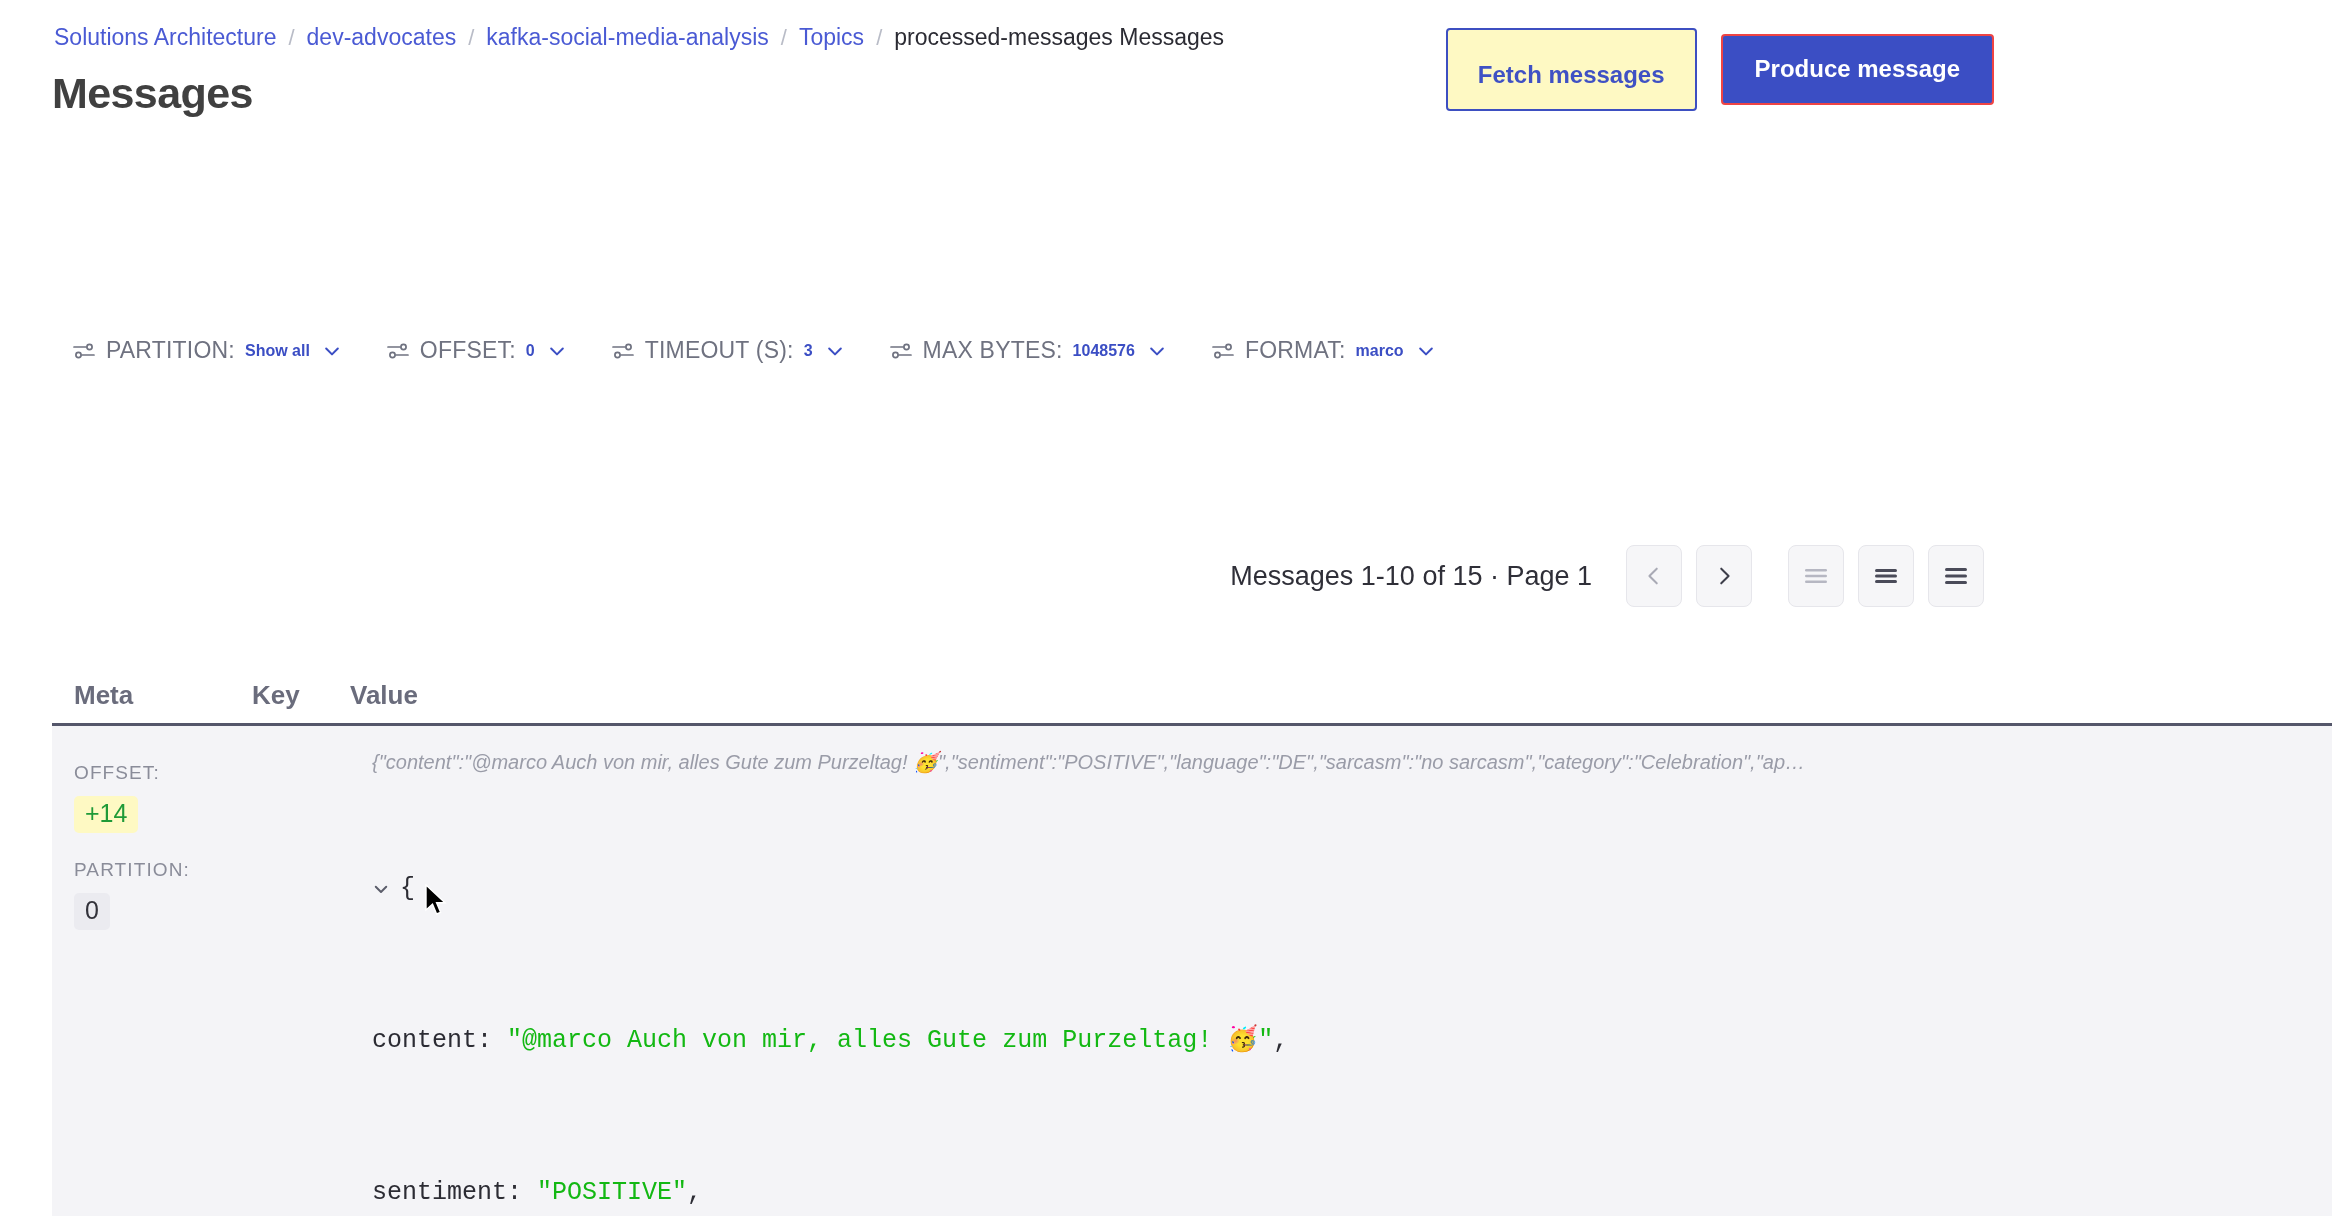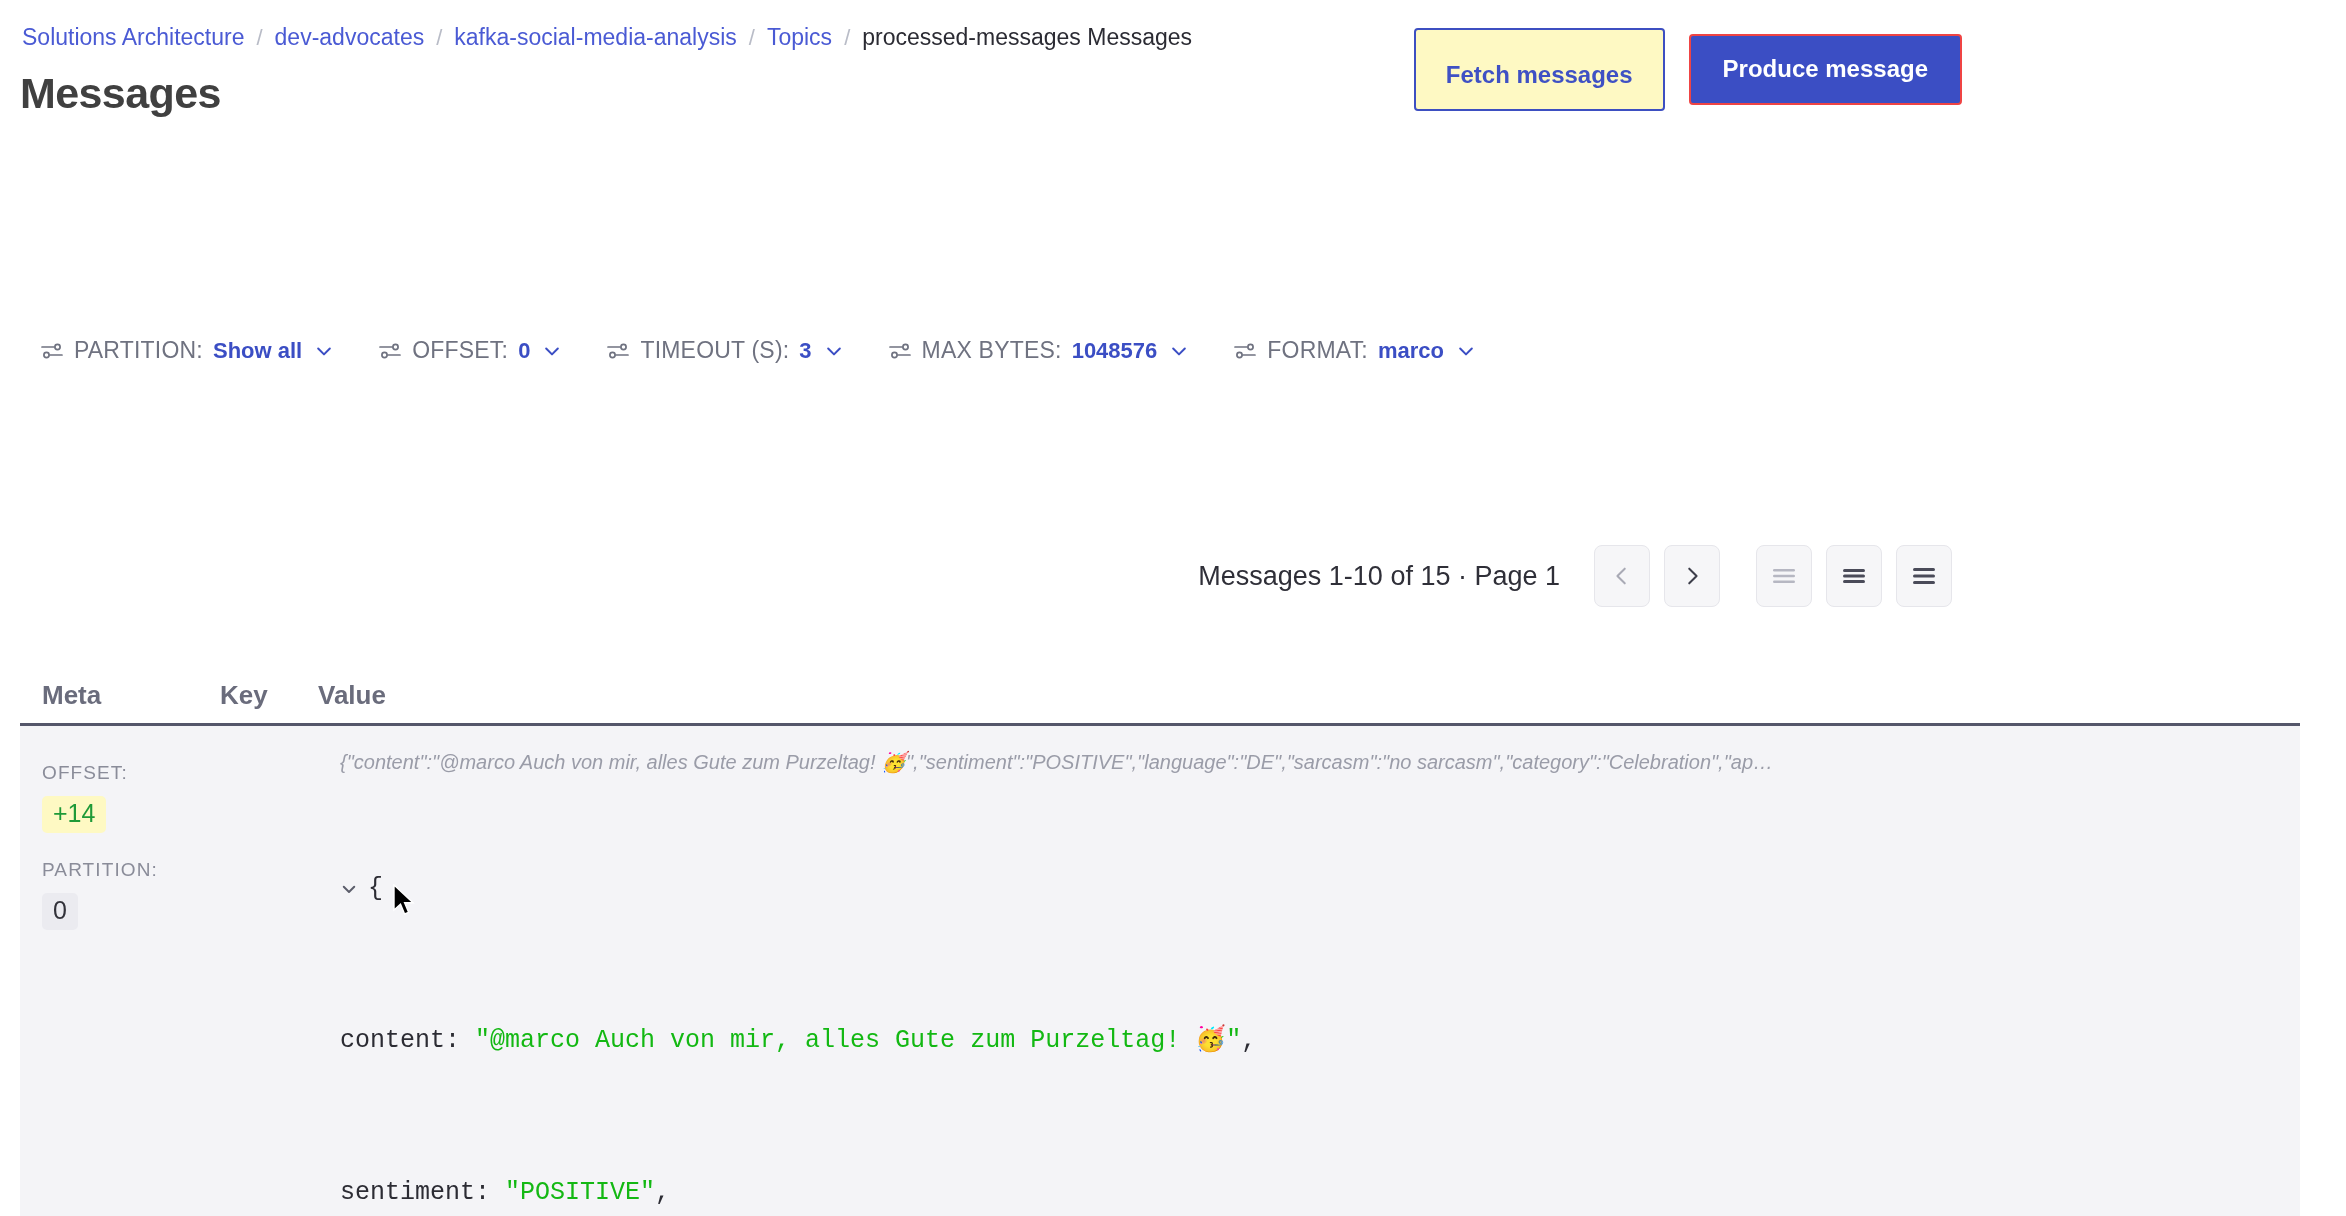--- a/index.html
+++ b/index.html
@@ -5,21 +5,21 @@
   * { box-sizing: border-box; margin: 0; padding: 0; }
 
   html, body {
     width: 2346px;
     height: 1216px;
     background: #ffffff;
     font-family: "Liberation Sans", sans-serif;
     overflow: hidden;
   }
 
-  .page { position: relative; width: 1980px; height: 1216px; background:#fff; }
+  .page { position: relative; width: 1980px; height: 1216px; background:#fff;margin-left:32px; }
 
   
   .breadcrumb {
     position: absolute;
     left: 22px; top: 24px;
     display: flex; align-items: center;
     font-size: 23px;
     white-space: nowrap;
   }
   .crumb-link { color: #4a5ad4; text-decoration: none; }
@@ -73,21 +73,21 @@
   }
   .filter-item { display: flex; align-items: center; gap: 10px; cursor: pointer; }
   .sliders-icon { width: 24px; height: 24px; display:block; flex: none; }
   .filter-label {
     font-size: 23px;
     color: #6f7280;
     letter-spacing: .2px;
     white-space: nowrap;
   }
   .filter-value {
-    font-size: 22px;
+    font-size: 16px;
     font-weight: 700;
     color: #3b4ec4;
     white-space: nowrap;
   }
   .caret {
     width: 20px; height: 20px; flex:none;
     display:block; margin-left: 2px; color:#3b4ec4;
   }
 
   

